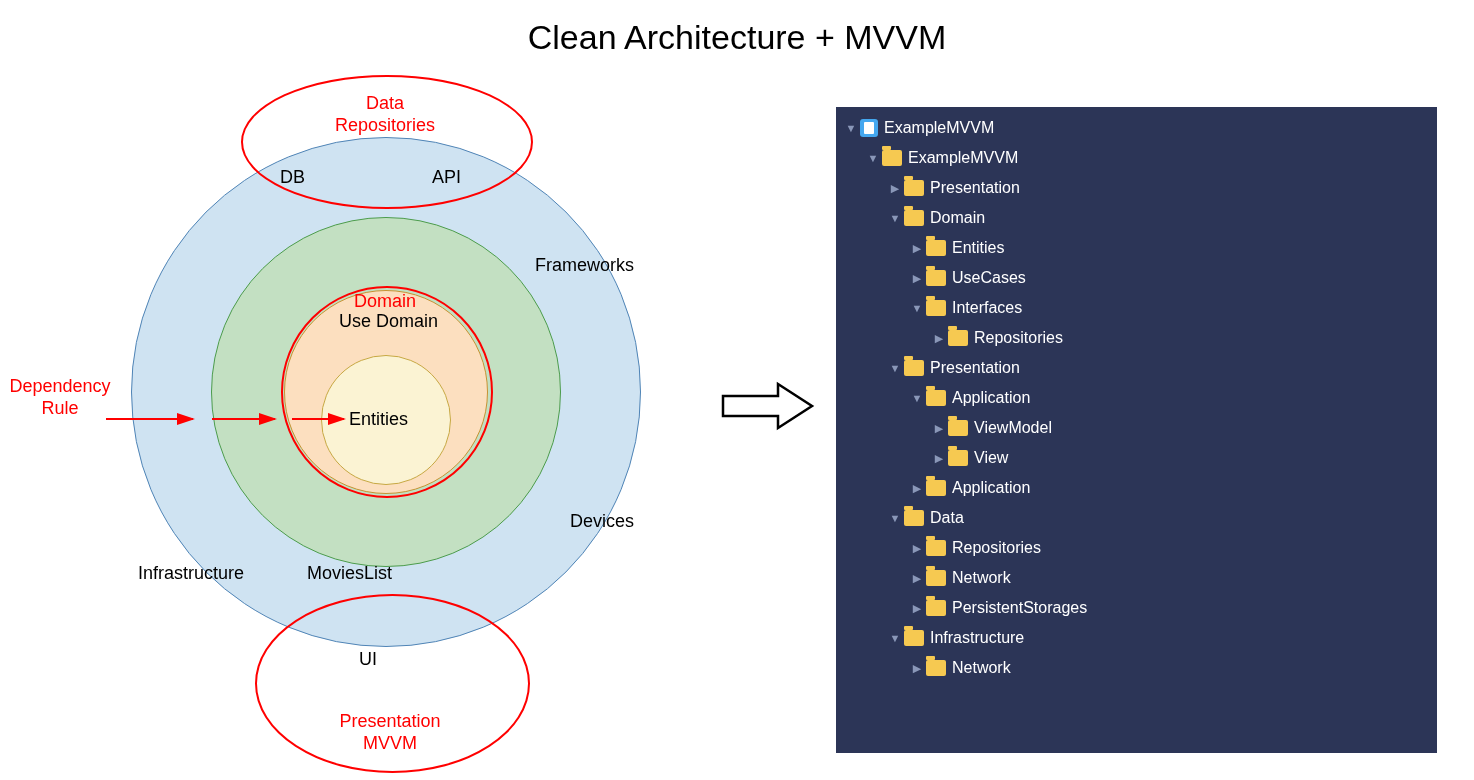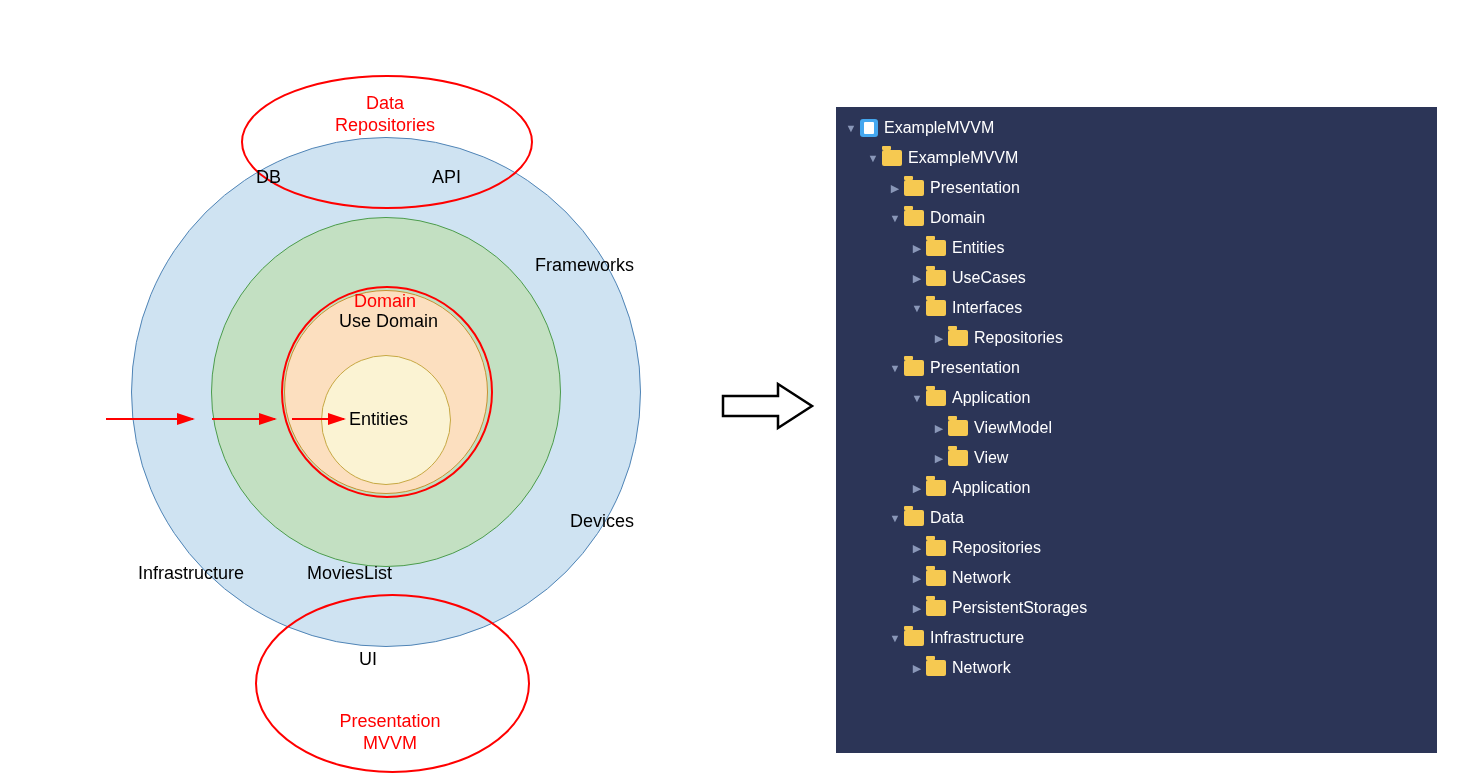--- a/index.html
+++ b/index.html
@@ -32,37 +32,40 @@
   .folder:before{content:"";position:absolute;left:0;top:-4px;width:9px;height:4px;background:#f6c951;border-radius:1px}
   .proj{display:inline-block;width:18px;height:18px;background:#44a7ef;border-radius:3px;margin-right:6px;position:relative}
   .proj:after{content:"";position:absolute;left:4px;top:3px;width:10px;height:12px;background:#fff;border-radius:1px}
   .nlabel{white-space:nowrap}
 </style>
 </head>
 <body>
 
 <div class="stage">
 
+  <div class="title">Clean Architecture + MVVM</div>
 
   <div class="circ c-outer"></div>
   <div class="circ c-green"></div>
   <div class="circ c-orange"></div>
   <div class="circ c-yellow"></div>
 
   <div class="rel rel-top"></div>
   <div class="rel rel-dom"></div>
   <div class="rel rel-bot"></div>
 
   <div class="lbl red cent" style="left:290px;top:92px;width:190px;white-space:pre">Data
 Repositories</div>
   <div class="lbl red cent" style="left:325px;top:290px;width:120px">Domain</div>
   <div class="lbl red cent" style="left:300px;top:710px;width:180px;white-space:pre">Presentation
 MVVM</div>
+  <div class="lbl red cent" style="left:0px;top:375px;width:120px;white-space:pre">Dependency
+Rule</div>
 
-  <div class="lbl" style="left:256px;top:166px">DB</div>
+  <div class="lbl" style="left:280px;top:166px">DB</div>
   <div class="lbl" style="left:432px;top:166px">API</div>
   <div class="lbl" style="left:535px;top:254px">Frameworks</div>
   <div class="lbl" style="left:570px;top:510px">Devices</div>
   <div class="lbl" style="left:138px;top:562px">Infrastructure</div>
   <div class="lbl" style="left:307px;top:562px">MoviesList</div>
   <div class="lbl" style="left:339px;top:310px">Use Domain</div>
   <div class="lbl" style="left:349px;top:408px">Entities</div>
   <div class="lbl" style="left:359px;top:648px">UI</div>
 
   <svg class="dep-arrow" width="350" height="30" style="left:0;top:404px">

